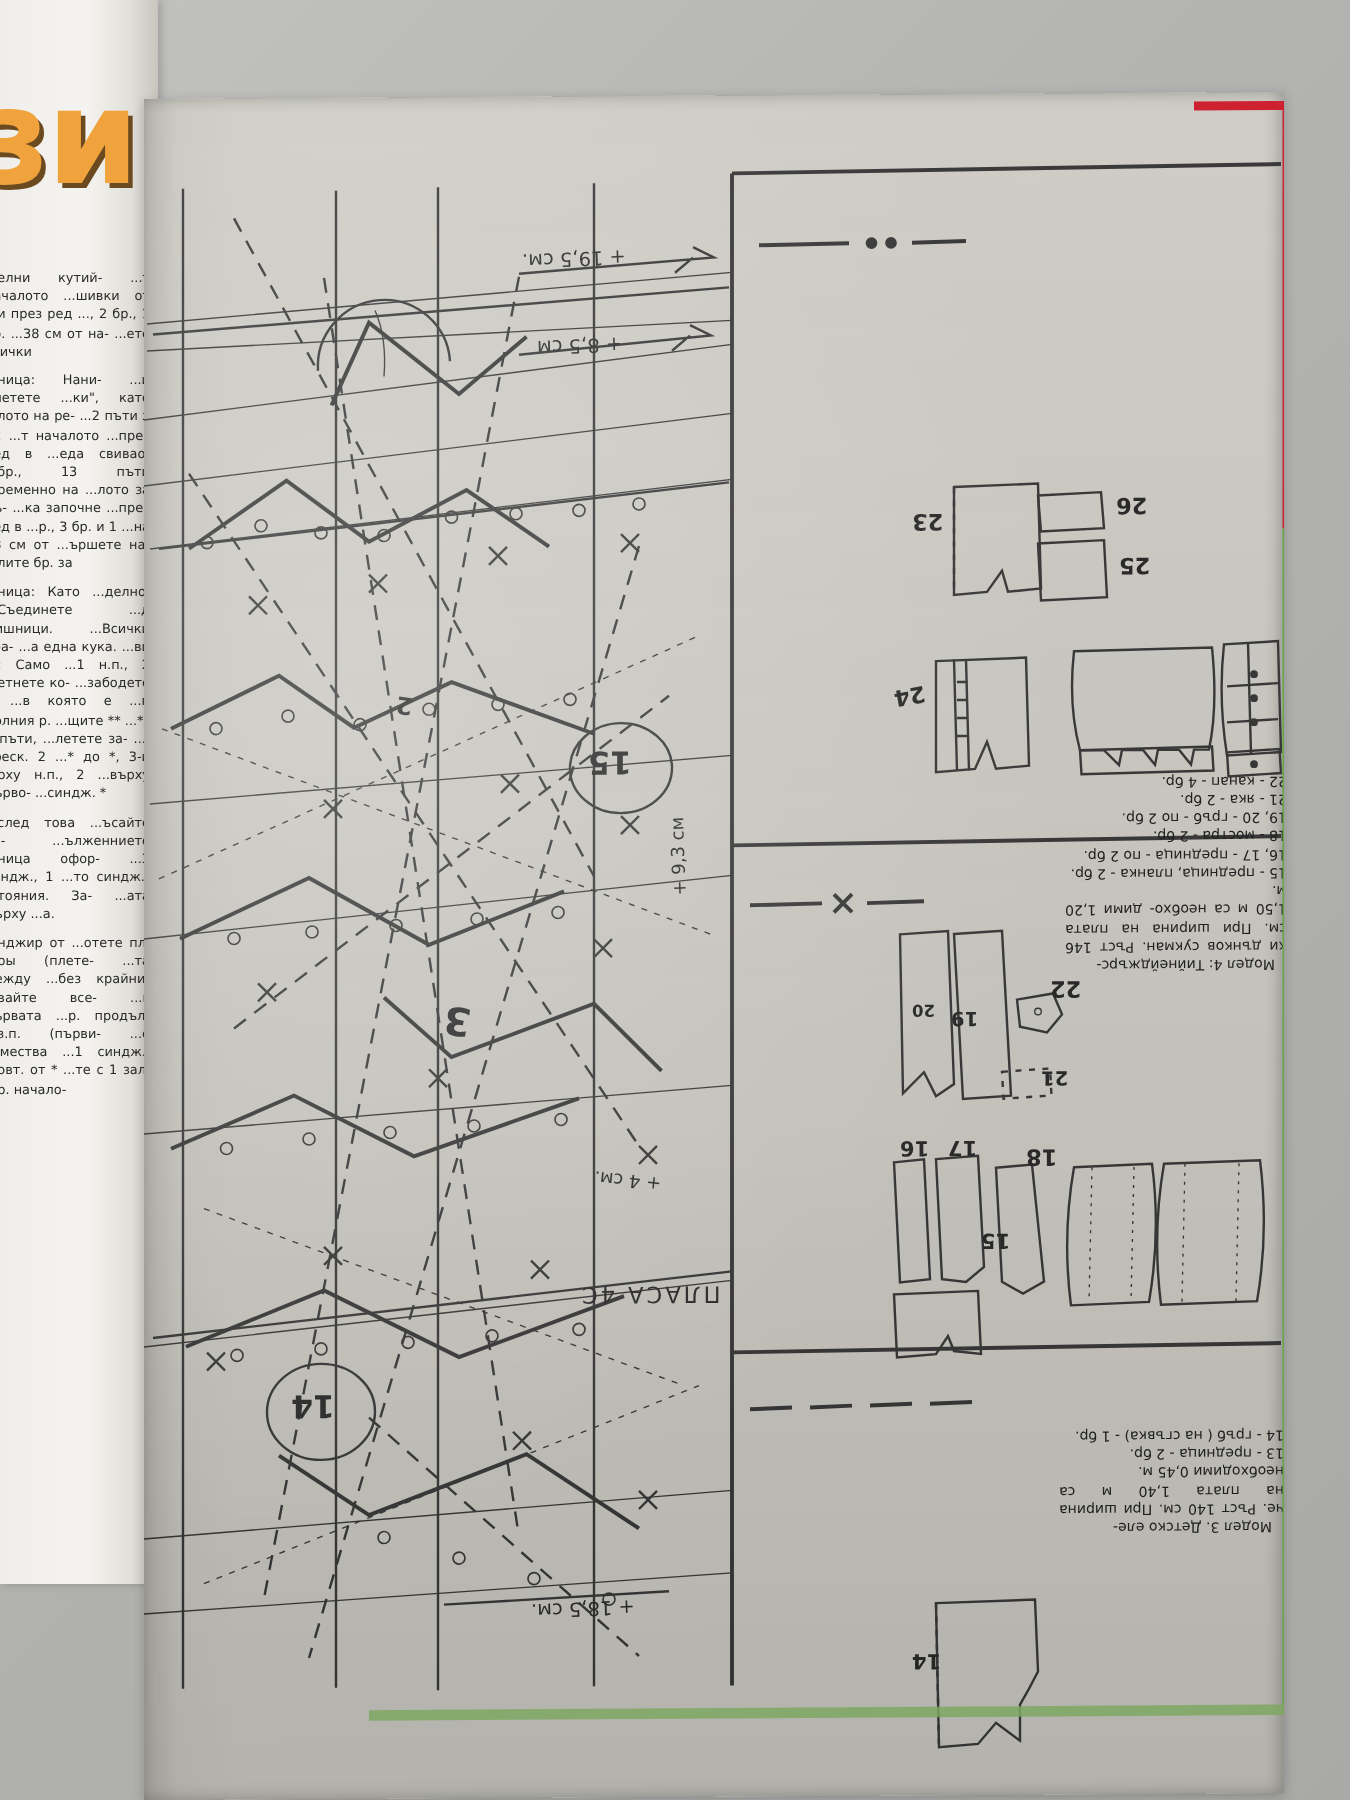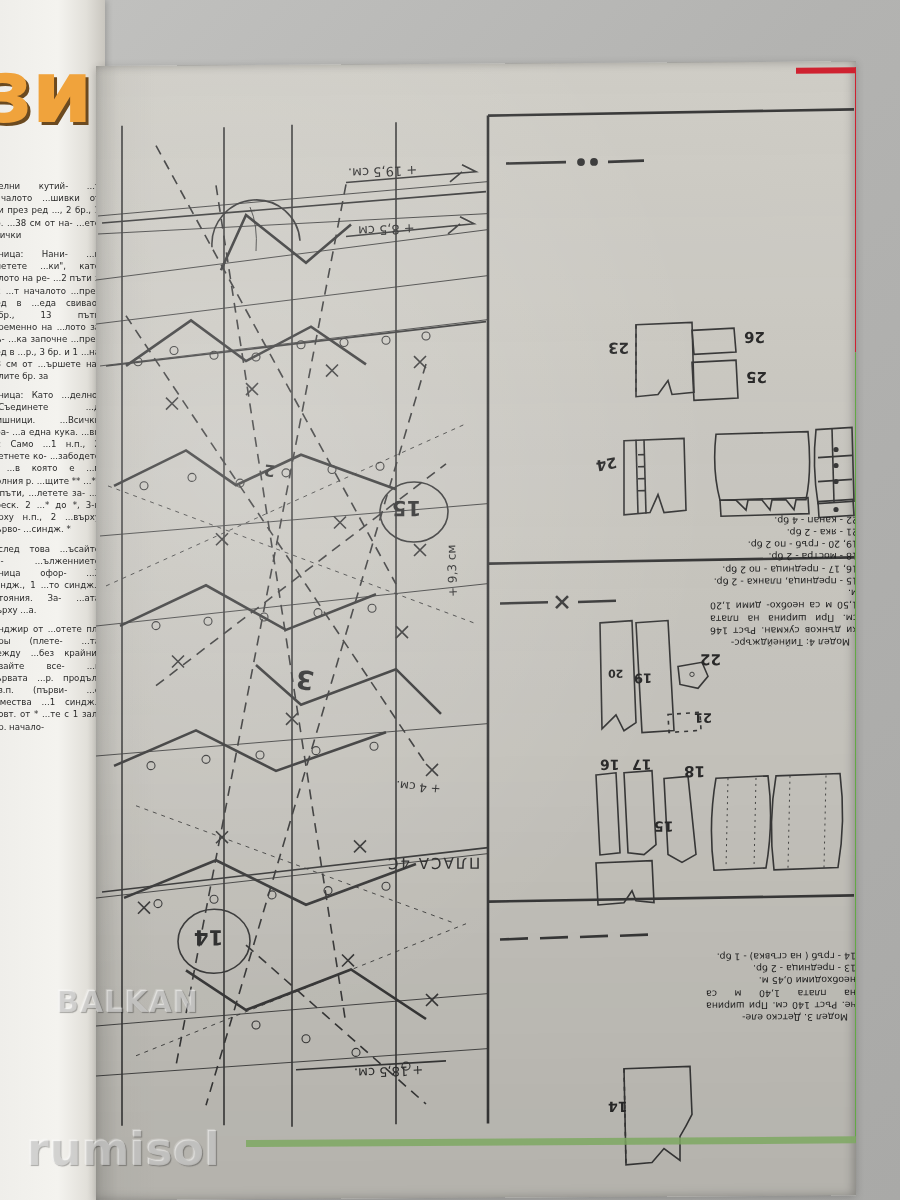--- a/index.html
+++ b/index.html
@@ -4,21 +4,21 @@
 <style>
   html,body{margin:0;padding:0;background:#9c9c9c;}
   body{font-family:"Liberation Sans",sans-serif;}
   #stage{position:relative;width:900px;height:1200px;overflow:hidden;
          background:#b4b4b4;}
   
   .photo-bg{position:absolute;inset:0;
     background:linear-gradient(135deg,#c2c2c0 0%,#b3b3b1 40%,#a9a9a7 100%);}
 
   
-  .left-page{position:absolute;left:0;top:0;width:105px;height:1200px;
+  .left-page{position:absolute;left:0;top:0;width:105px;height:1056px;
     background:linear-gradient(90deg,#efeeea 0%,#f4f3ef 55%,#e2e0da 82%,#c9c6bf 100%);
     box-shadow:2px 0 6px rgba(0,0,0,.18);}
   .headline{position:absolute;left:-18px;top:52px;font-size:88px;font-weight:bold;
     color:#f0a33c;letter-spacing:-2px;line-height:.9;
     text-shadow:3px 3px 0 #6b4a20;font-family:"DejaVu Sans",sans-serif;}
   .lcol{position:absolute;left:-10px;top:180px;width:110px;
     font-size:8.6px;line-height:1.42;color:#2a2a2a;text-align:justify;
     font-family:"DejaVu Sans",sans-serif;}
   .lcol p{margin:0 0 7px 0;}
 
@@ -357,15 +357,13 @@
 
     <div class="paper-tex"></div>
     <div class="gloss"></div>
 
     <div class="edge-red-top"></div>
     <div class="edge-red"></div>
     <div class="edge-green"></div>
     <div class="edge-green-bot"></div>
   </div>
 
-  <div class="wm wm-balkan">BALKAN</div>
-  <div class="wm wm-rumisol">rumisol</div>
 </div>
 
 </body></html>

